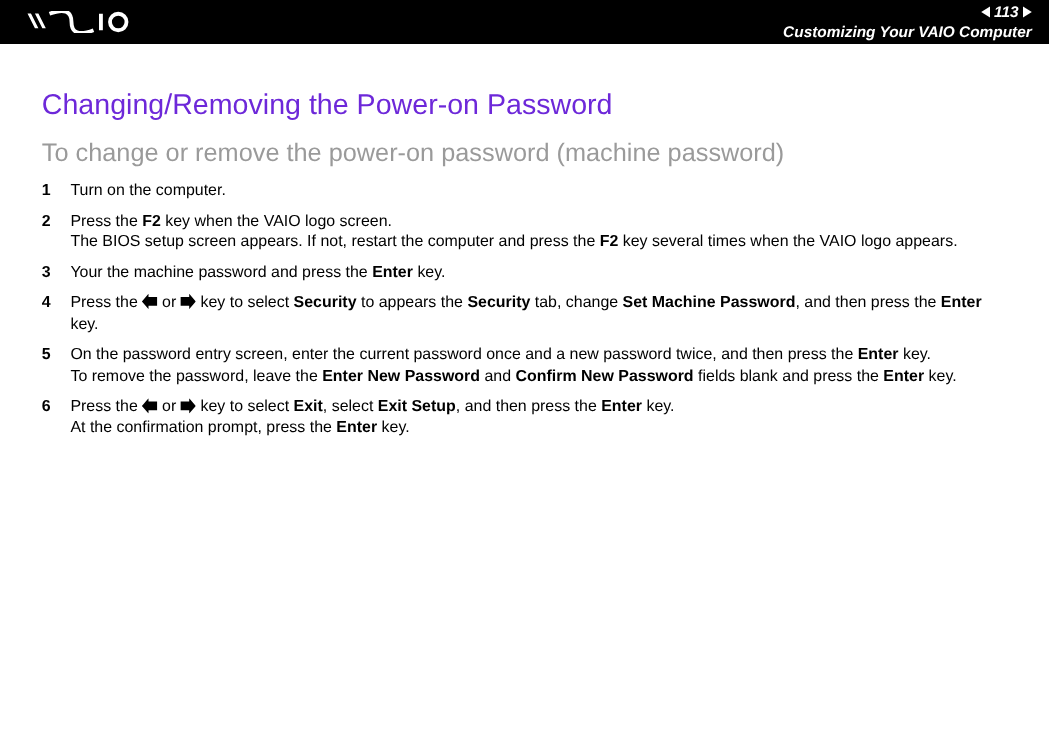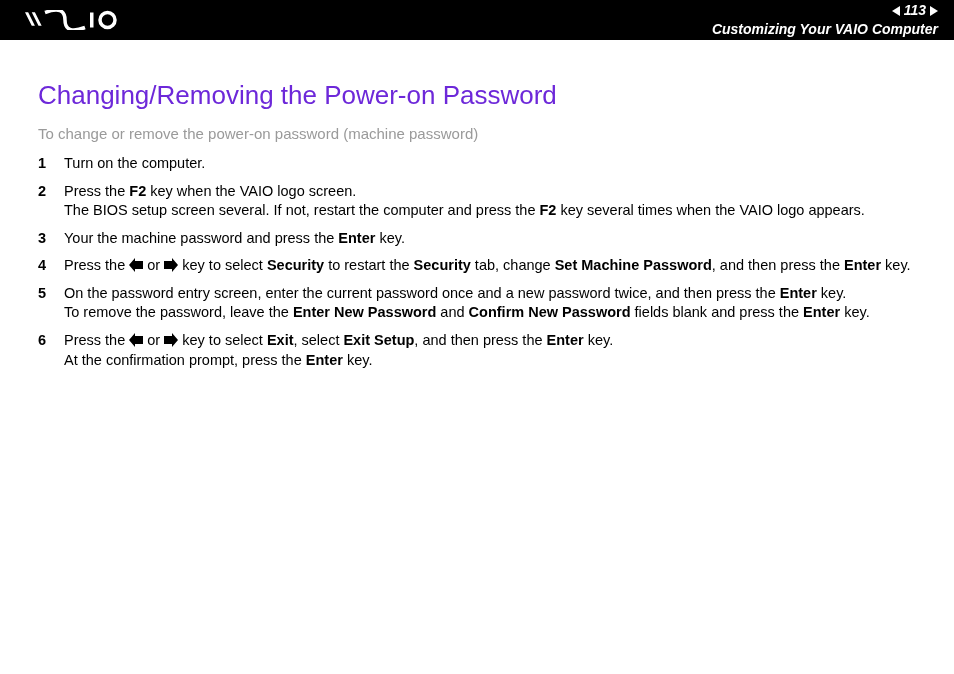--- a/index.html
+++ b/index.html
@@ -66,21 +66,21 @@
   }
   h1.title {
     color: #6d28d9;
     font-weight: normal;
     font-size: 26px;
     margin: 0 0 14px 0;
   }
   h2.subtitle {
     color: #9a9a9a;
     font-weight: normal;
-    font-size: 15px;
+    font-size: 23px;
     margin: 0 0 12px 0;
   }
   .steps {
     font-size: 14.5px;
     color: #000;
     line-height: 1.35;
   }
   .step {
     display: flex;
     margin-bottom: 8px;
@@ -126,33 +126,33 @@
 <div class="content">
   <h1 class="title">Changing/Removing the Power-on Password</h1>
   <h2 class="subtitle">To change or remove the power-on password (machine password)</h2>
   <div class="steps" id="steps-container">
       <div class="step">
         <div class="step-num">1</div>
         <div class="step-body"><span>Turn on the computer.</span></div>
       </div>
       <div class="step">
         <div class="step-num">2</div>
-        <div class="step-body"><span>Press the </span><span class="b">F2</span><span> key when the VAIO logo screen.</span><br><span>The BIOS setup screen several. If not, restart the computer and press the </span><span class="b">F2</span><span> key several times when the VAIO logo appears.</span></div>
+        <div class="step-body"><span>Press the </span><span class="b">F2</span><span> key when the VAIO logo screen.</span><br><span>The BIOS setup screen appears. If not, restart the computer and press the </span><span class="b">F2</span><span> key several times when the VAIO logo appears.</span></div>
       </div>
       <div class="step">
         <div class="step-num">3</div>
         <div class="step-body"><span>Your the machine password and press the </span><span class="b">Enter</span><span> key.</span></div>
       </div>
       <div class="step">
         <div class="step-num">4</div>
         <div class="step-body"><span>Press the </span><svg class="arrow-icon" width="14" height="14" viewBox="0 0 14 14">
             <polygon points="14,3 14,11 6,11 6,14 0,7 6,0 6,3" fill="#000"></polygon>
           </svg><span> or </span><svg class="arrow-icon" width="14" height="14" viewBox="0 0 14 14">
             <polygon points="0,3 0,11 8,11 8,14 14,7 8,0 8,3" fill="#000"></polygon>
-          </svg><span> key to select </span><span class="b">Security</span><span> to restart the </span><span class="b">Security</span><span> tab, change </span><span class="b">Set Machine Password</span><span>, and then press the </span><span class="b">Enter</span><span> key.</span></div>
+          </svg><span> key to select </span><span class="b">Security</span><span> to appears the </span><span class="b">Security</span><span> tab, change </span><span class="b">Set Machine Password</span><span>, and then press the </span><span class="b">Enter</span><span> key.</span></div>
       </div>
       <div class="step">
         <div class="step-num">5</div>
         <div class="step-body"><span>On the password entry screen, enter the current password once and a new password twice, and then press the </span><span class="b">Enter</span><span> key.</span><br><span>To remove the password, leave the </span><span class="b">Enter New Password</span><span> and </span><span class="b">Confirm New Password</span><span> fields blank and press the </span><span class="b">Enter</span><span> key.</span></div>
       </div>
       <div class="step">
         <div class="step-num">6</div>
         <div class="step-body"><span>Press the </span><svg class="arrow-icon" width="14" height="14" viewBox="0 0 14 14">
             <polygon points="14,3 14,11 6,11 6,14 0,7 6,0 6,3" fill="#000"></polygon>
           </svg><span> or </span><svg class="arrow-icon" width="14" height="14" viewBox="0 0 14 14">

